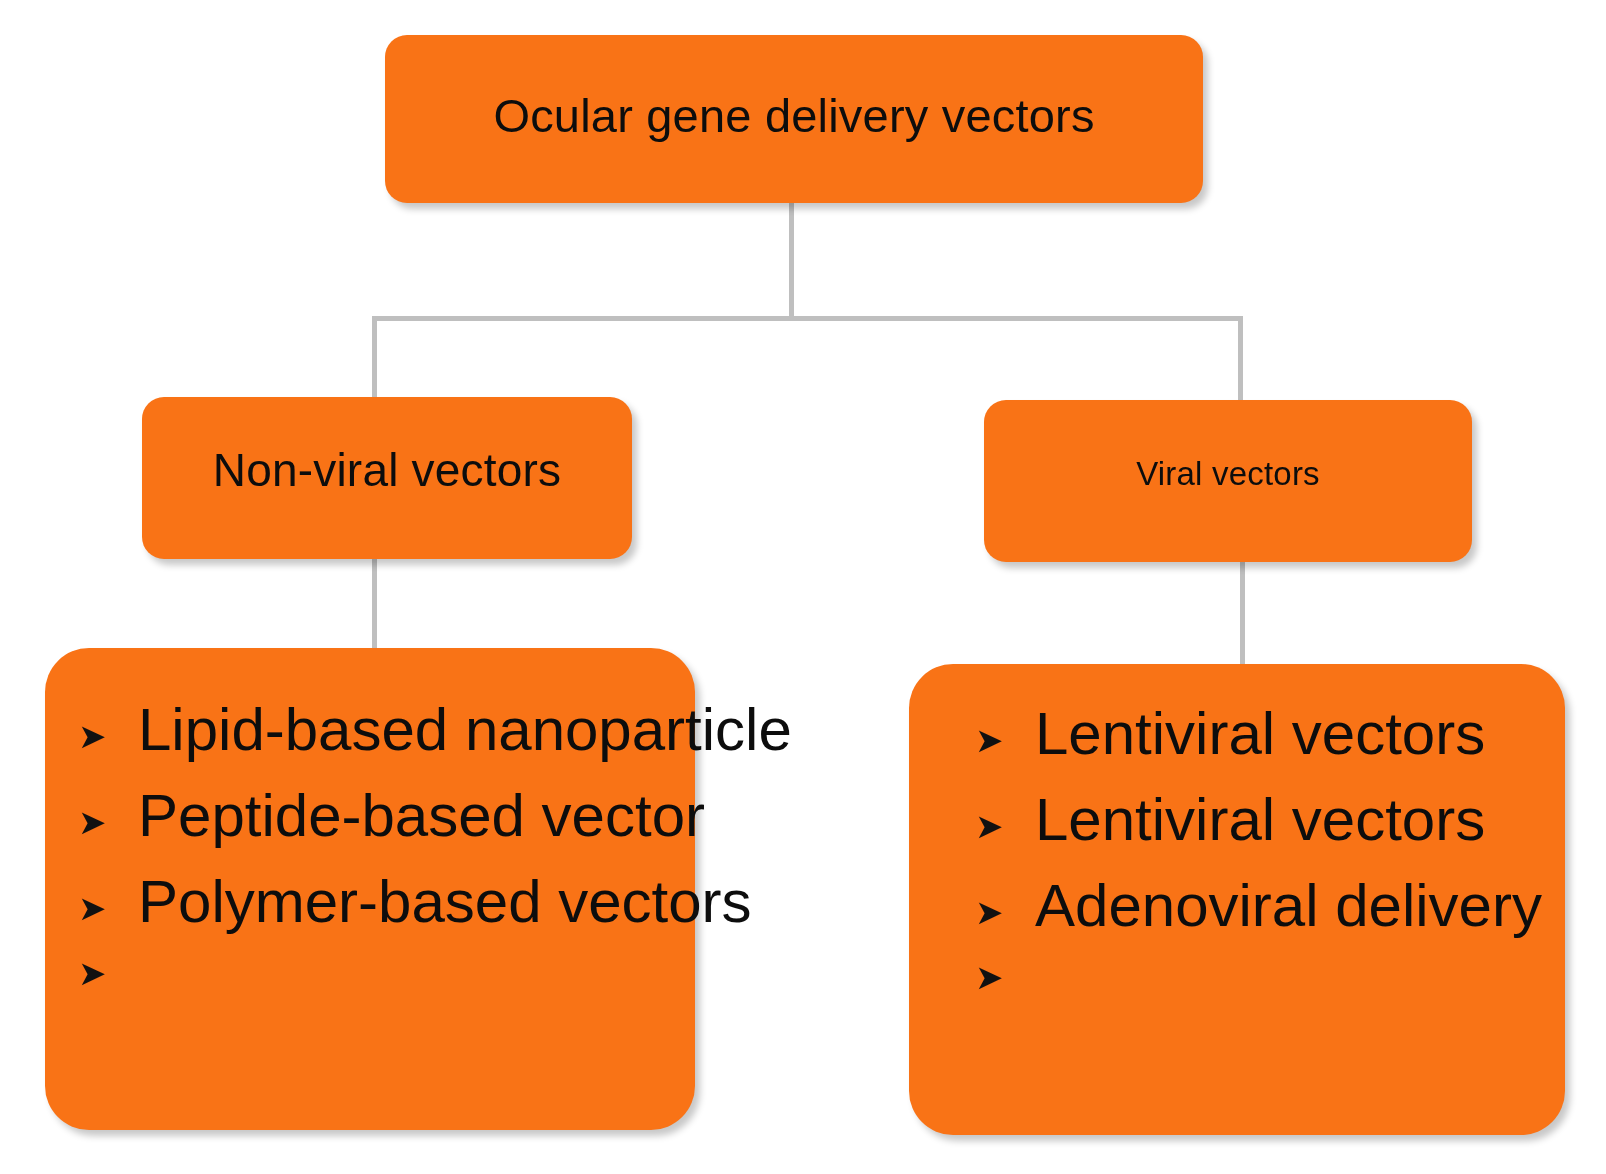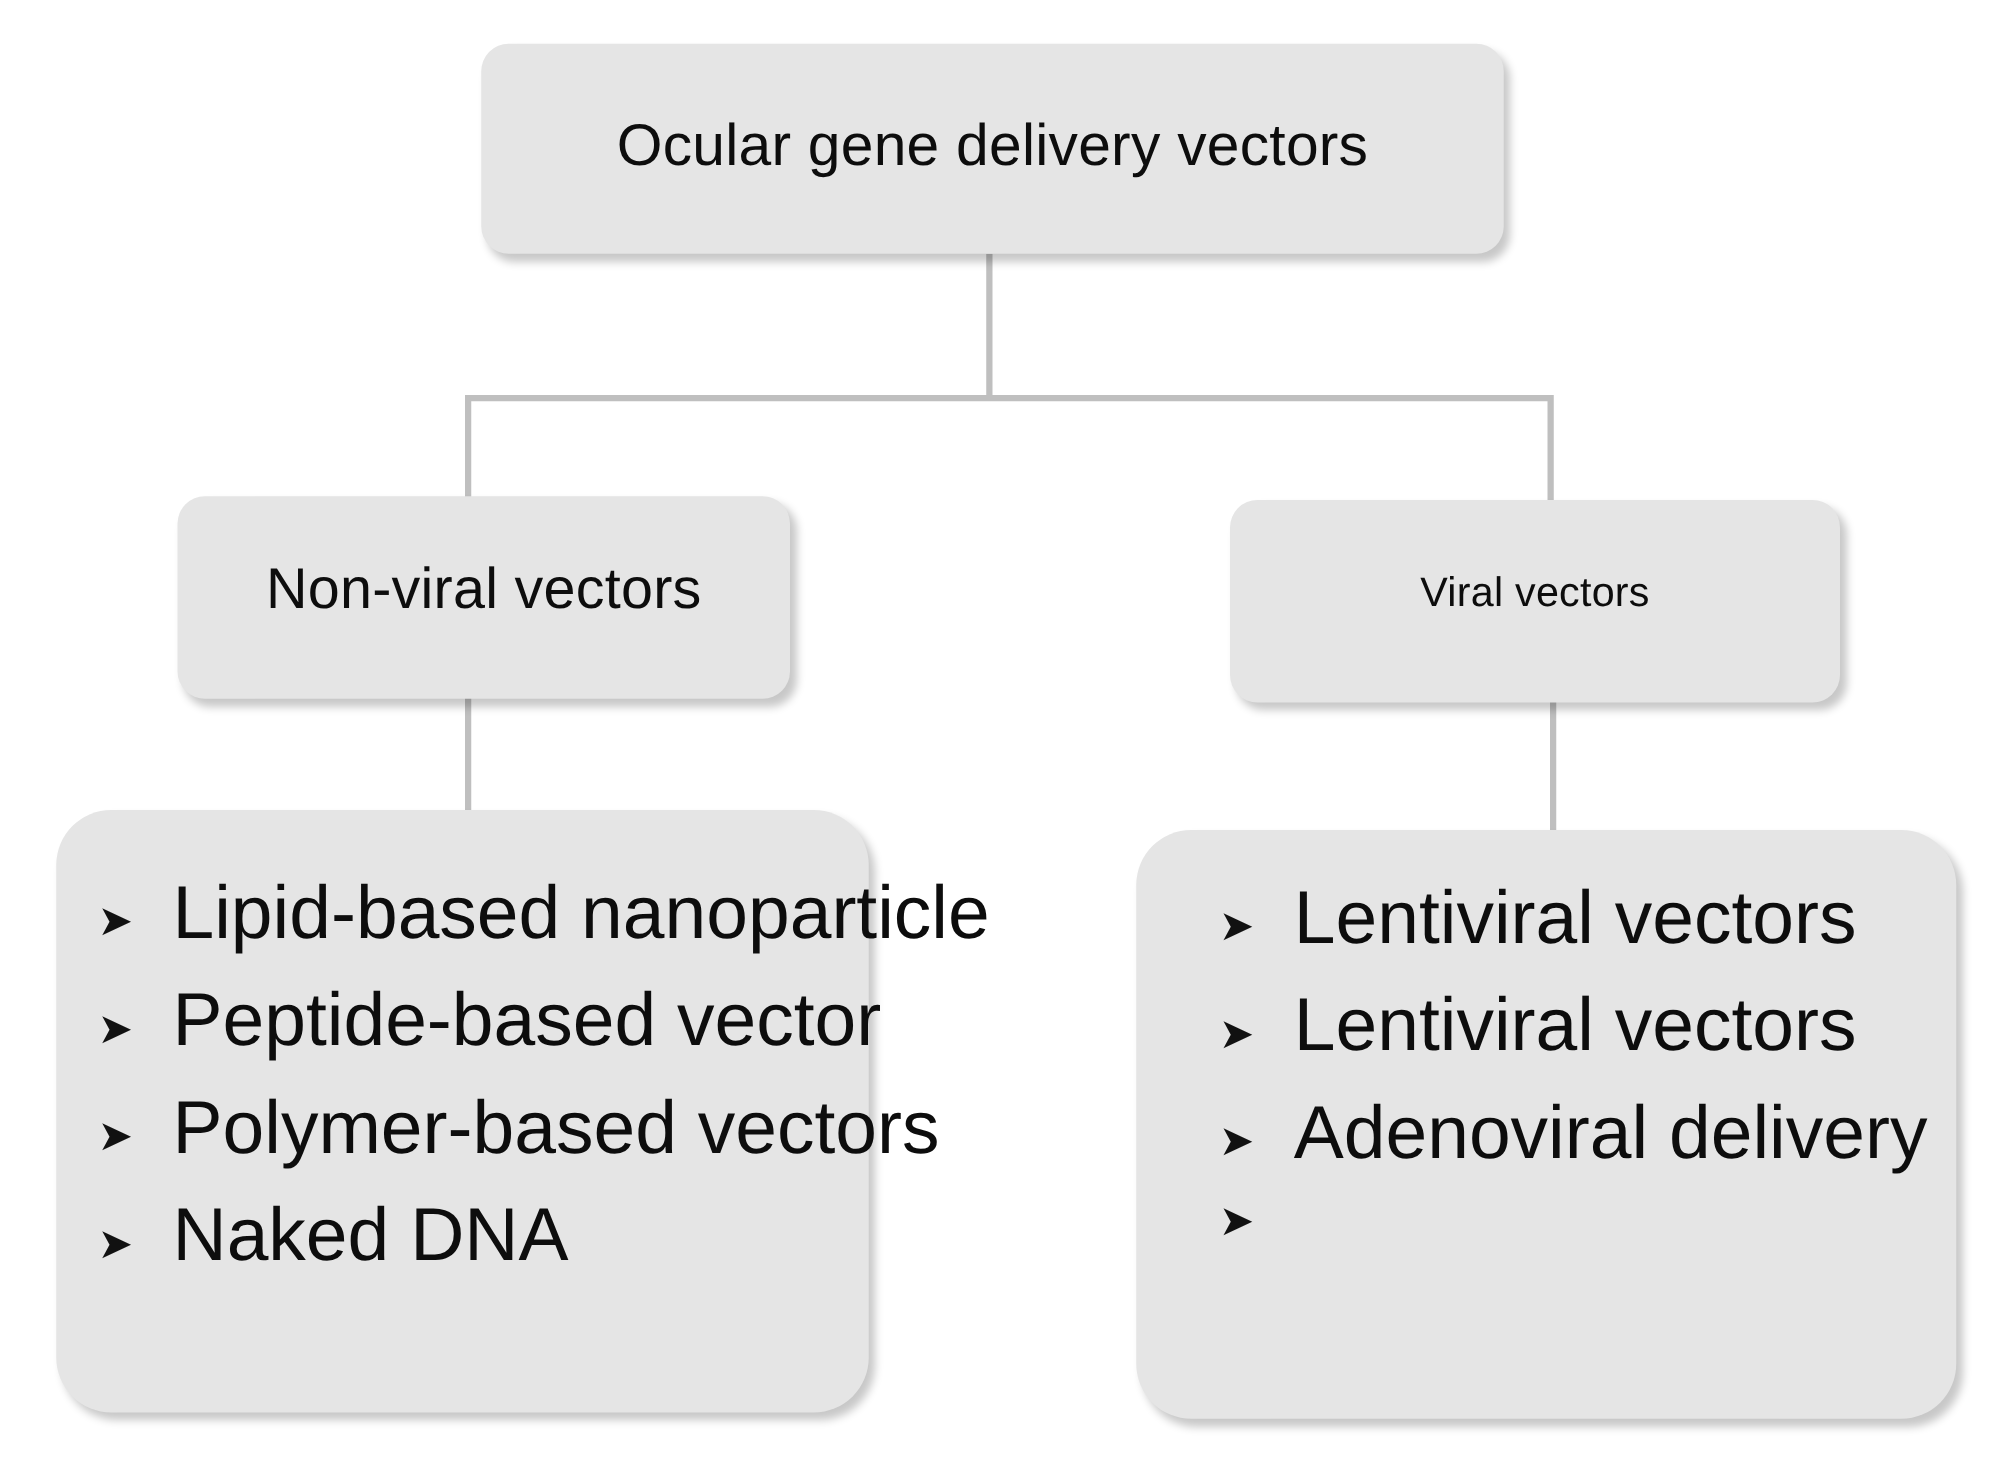--- a/index.html
+++ b/index.html
@@ -16,21 +16,21 @@
   #diagram {
     position: relative;
     width: 1606px;
     height: 1174px;
     background: #ffffff;
   }
 
   
   .node {
     position: absolute;
-    background: #e5e5e5;
+    background: #f97316;
     border-radius: 26px;
     box-shadow: 5px 6px 7px rgba(0,0,0,0.22);
     box-sizing: border-box;
     padding-left: 36px;
   }
   .node.level1 { border-radius: 22px; }
   .node-label {
     position: absolute;
     left: 0;
     right: 0;
@@ -172,21 +172,20 @@
       <li class="list-item">
         <span class="bullet-icon">➤</span>
         <span class="item-label">Peptide-based vector</span>
       </li>
       <li class="list-item">
         <span class="bullet-icon">➤</span>
         <span class="item-label">Polymer-based vectors</span>
       </li>
       <li class="list-item">
         <span class="bullet-icon">➤</span>
-        <span class="item-label">Naked DNA</span>
       </li>
     </ul>
   </div>
 
   <div class="node" id="node-viral-list">
     <ul class="list">
       <li class="list-item">
         <span class="bullet-icon">➤</span>
         <span class="item-label">Lentiviral vectors</span>
       </li>

